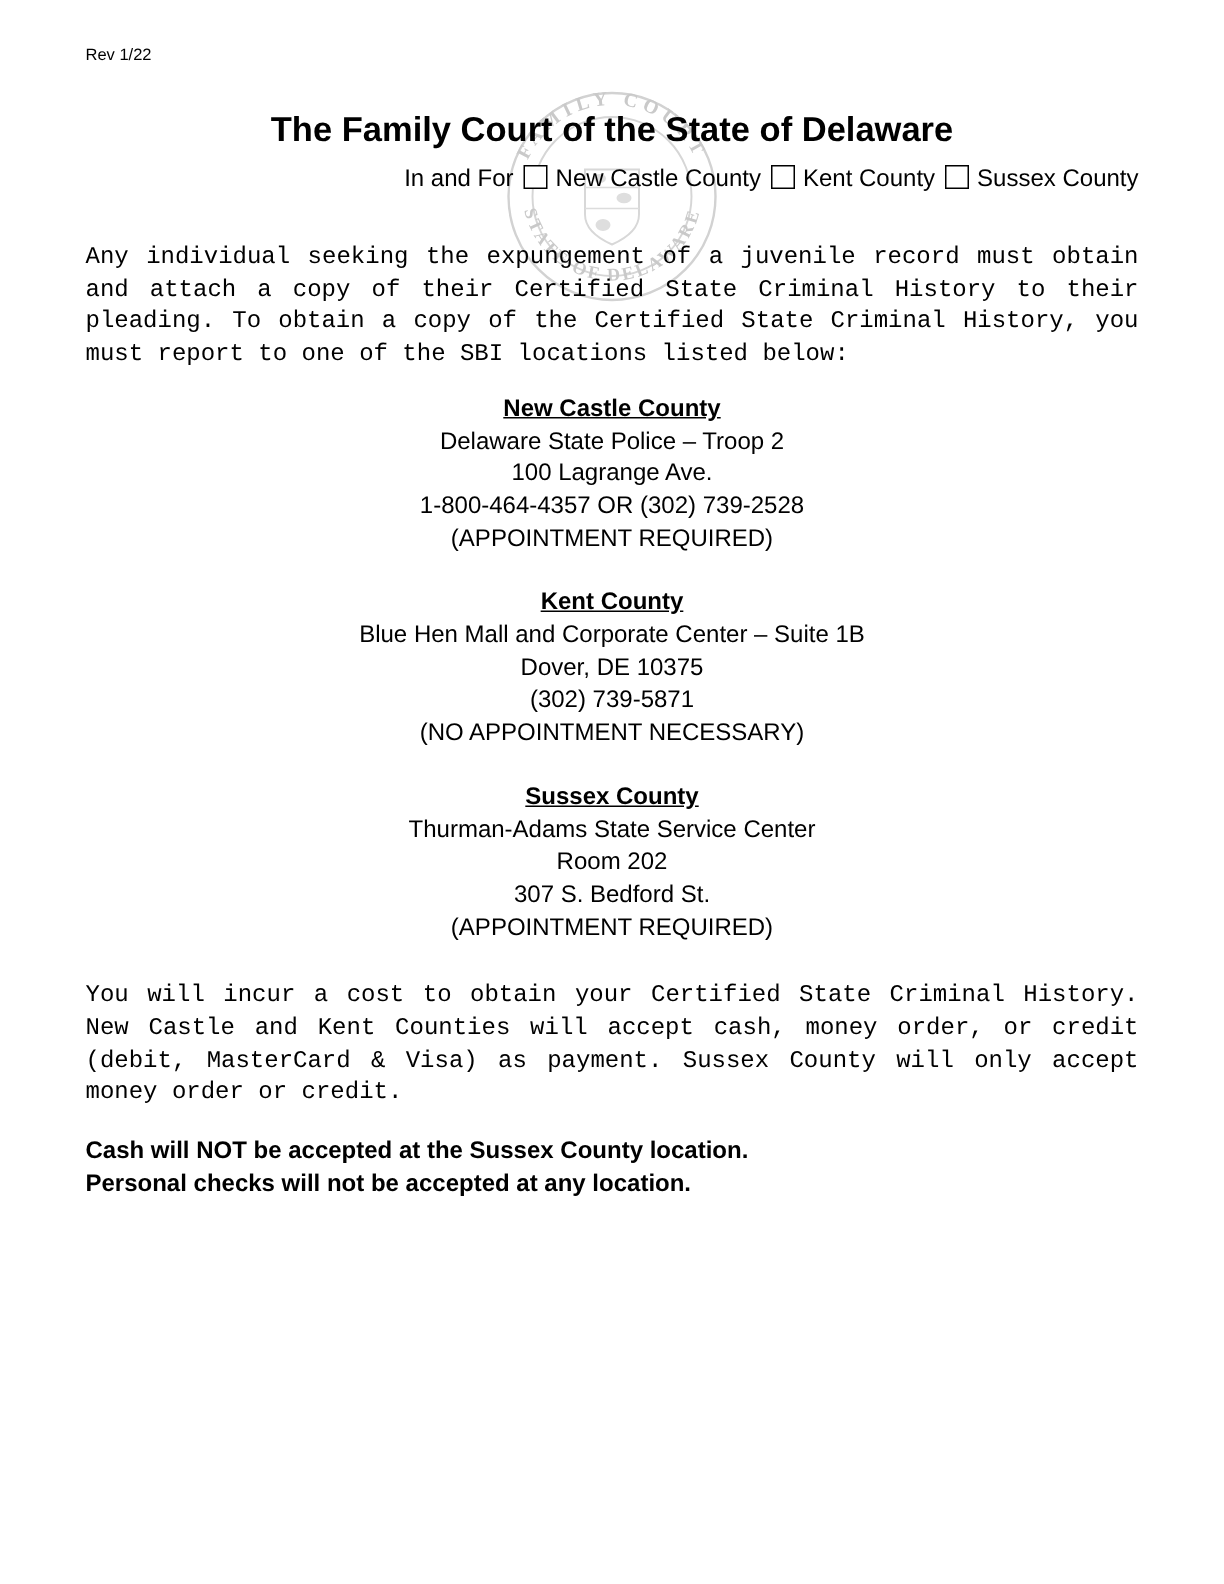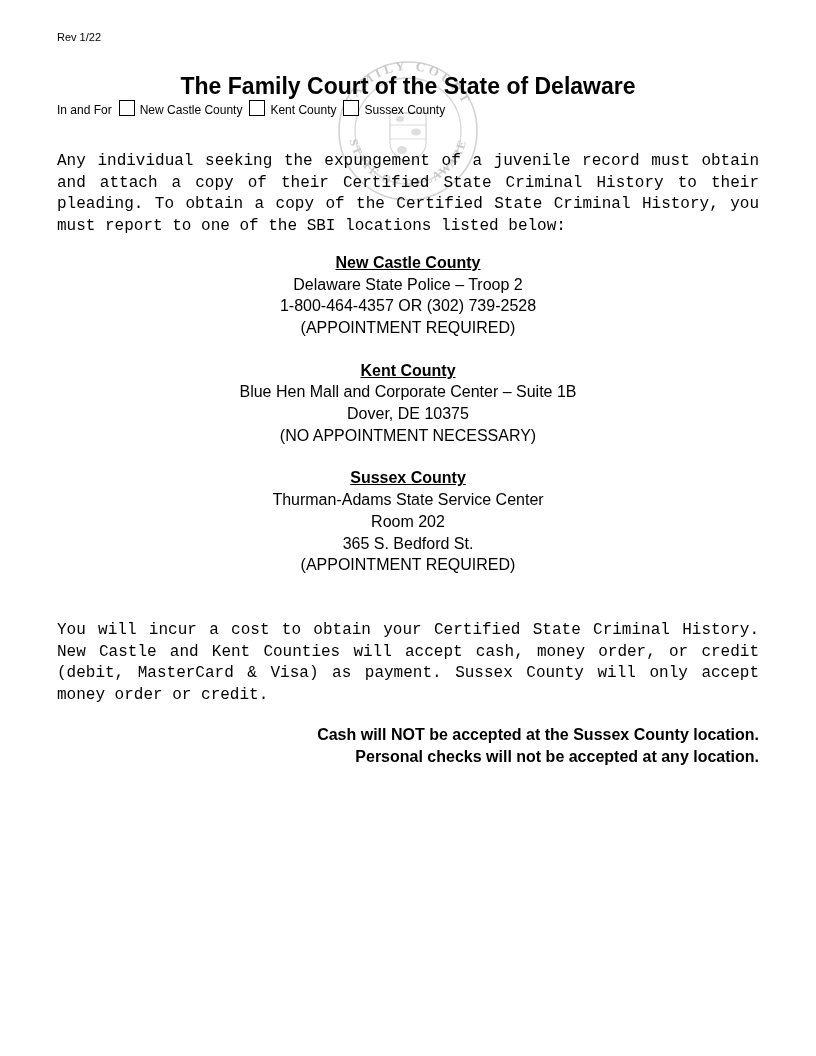--- a/index.html
+++ b/index.html
@@ -36,24 +36,24 @@
     line-height: 13px;
   }
   .title {
     margin: 29px 0 0 0;
     font-size: 23px;
     line-height: 26px;
     font-weight: bold;
     text-align: center;
   }
   .subtitle {
-    margin-top: 0;
-    font-size: 12px;
+    margin-top: 10px;
+    font-size: 16px;
     line-height: 22px;
-    text-align: left;
+    text-align: right;
   }
   .checkbox {
     display: inline-block;
     width: 14px;
     height: 14px;
     border: 1.5px solid #000000;
     background: #ffffff;
     vertical-align: -2px;
     margin: 0 5px 0 7px;
   }
@@ -81,28 +81,28 @@
     margin-top: 21px;
   }
   .location:first-child {
     margin-top: 0;
   }
   .loc-name {
     font-weight: bold;
     text-decoration: underline;
   }
   .cost-par {
-    margin-top: 44px;
+    margin-top: 24px;
   }
   .notice {
     margin-top: 17px;
     font-size: 16px;
     line-height: 22px;
     font-weight: bold;
-    text-align: right;
+    text-align: left;
   }
 </style>
 </head>
 <body>
 
 <div class="page">
 
   <svg class="watermark" viewBox="0 0 160 160" aria-hidden="true">
     <defs>
       <path id="arcTop" d="M 19,80 A 61,61 0 0 1 141,80" fill="none"></path>
@@ -139,36 +139,38 @@
     </div>
 
 
     <p class="body-par">Any individual seeking the expungement of a juvenile record must obtain and attach a copy of their Certified State Criminal History to their pleading.  To obtain a copy of the Certified State Criminal History, you must report to one of the SBI locations listed below:</p>
 
     <div class="locations">
 
       <div class="location">
         <div class="loc-name">New Castle County</div>
         <div>Delaware State Police – Troop 2</div>
+        <div>100 Lagrange Ave.</div>
         <div>1-800-464-4357 OR (302) 739-2528</div>
         <div>(APPOINTMENT REQUIRED)</div>
       </div>
 
       <div class="location">
         <div class="loc-name">Kent County</div>
         <div>Blue Hen Mall and Corporate Center – Suite 1B</div>
         <div>Dover, DE 10375</div>
+        <div>(302) 739-5871</div>
         <div>(NO APPOINTMENT NECESSARY)</div>
       </div>
 
       <div class="location">
         <div class="loc-name">Sussex County</div>
         <div>Thurman-Adams State Service Center</div>
         <div>Room 202</div>
-        <div>365 S. Bedford St.</div>
+        <div>307 S. Bedford St.</div>
         <div>(APPOINTMENT REQUIRED)</div>
       </div>
 
     </div>
 
     <p class="body-par cost-par">You will incur a cost to obtain your Certified State Criminal History.  New Castle and Kent Counties will accept cash, money order, or credit (debit, MasterCard &amp; Visa) as payment.  Sussex County will only accept money order or credit.</p>
 
     <div class="notice">
       <div>Cash will NOT be accepted at the Sussex County location.</div>
       <div>Personal checks will not be accepted at any location.</div>

